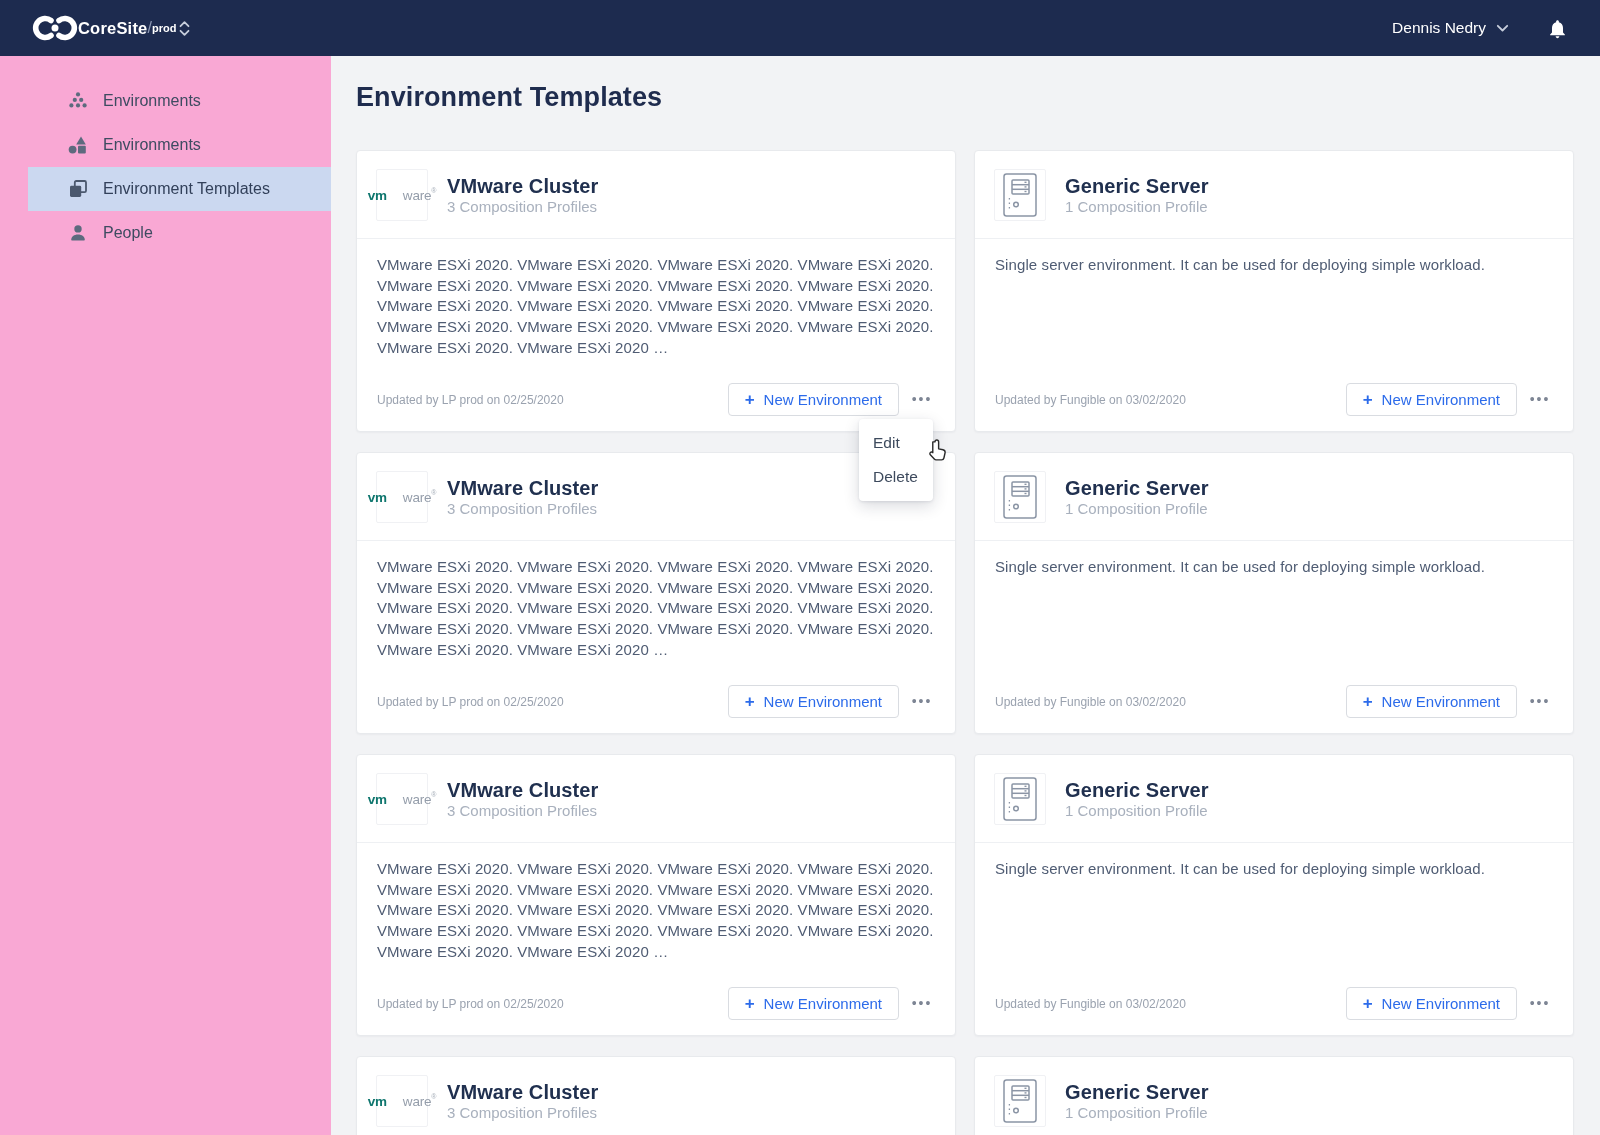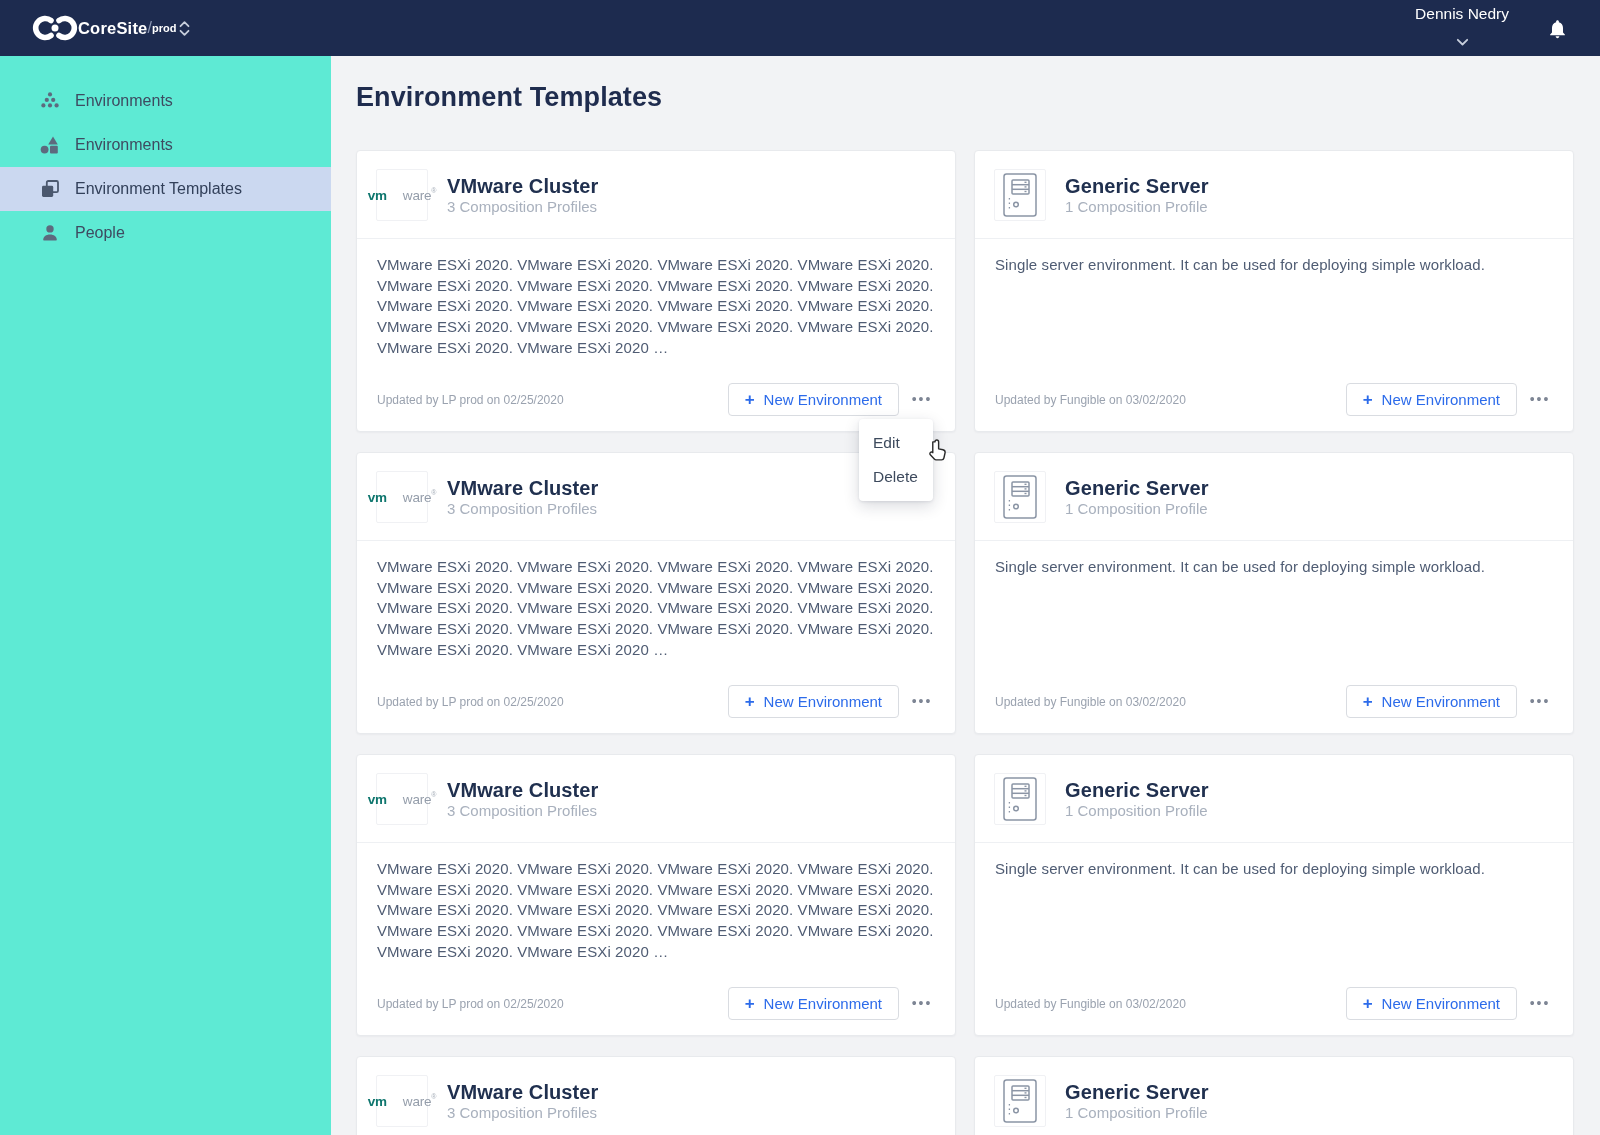--- a/index.html
+++ b/index.html
@@ -15,28 +15,28 @@
     position:absolute; top:0; left:0; width:1600px; height:56px;
     background:#1d2b4f; display:flex; align-items:center; padding:0 32px;
   }
   .nav-left { display:flex; align-items:center; }
   .logo { display:flex; align-items:center; }
   .brand { color:#fff; font-size:16.5px; font-weight:700; letter-spacing:.2px; }
   .crumb-sep { color:#8d98b4; font-size:16px; font-weight:400; }
   .project { color:#fff; font-size:11px; font-weight:600; }
   .switcher { display:flex; align-items:center; margin-left:2px; cursor:pointer; }
   .nav-right { margin-left:auto; display:flex; align-items:center; }
-  .user-menu { display:flex; align-items:center; gap:10px; cursor:pointer;flex-direction:column; }
+  .user-menu { display:flex; align-items:center; gap:10px; cursor:pointer; }
   .user-name { color:#fff; font-size:15.5px; }
   .bell-btn { margin-left:38px; display:flex; align-items:center; cursor:pointer; }
 
   
   .sidebar {
     position:absolute; top:56px; left:0; bottom:0; width:331px;
-    background:#5eead4; padding-top:23px;
+    background:#f9a8d4; padding-top:23px;padding-left:28px;
   }
   .side-item {
     height:44px; display:flex; align-items:center; gap:15px;
     padding-left:40px; cursor:pointer; font-size:16px; color:#3e4b61;
   }
   .side-item.selected { background:#cbd8f0; color:#32405a; }
   .side-icon { width:20px; height:20px; flex:0 0 20px; display:flex; }
 
   
   .main {

